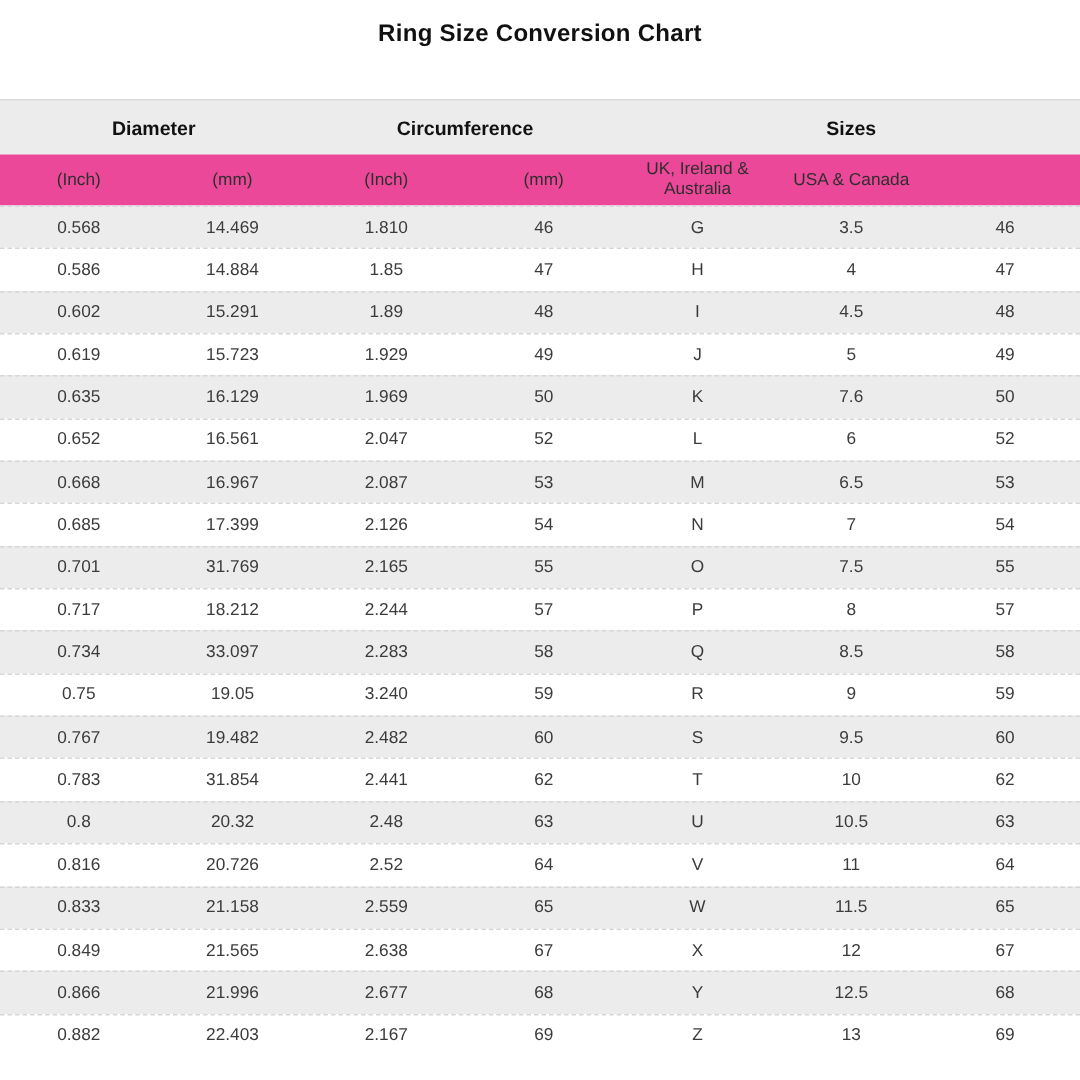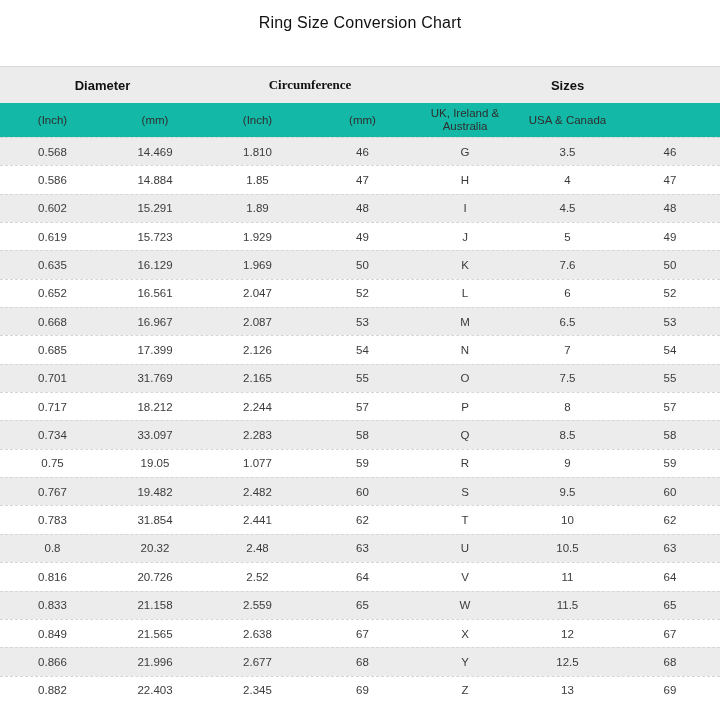--- a/index.html
+++ b/index.html
@@ -18,21 +18,21 @@
     --text: #3b3b3b;
     --heading: #111111;
   }
   .page-title {
     margin: 0;
     padding-top: 13px;
     height: 19px;
     line-height: 19px;
     text-align: center;
     font-size: 16px;
-    font-weight: normal;
+    font-weight: bold;
     color: var(--heading);
     letter-spacing: 0.2px;
   }
   .table {
     margin-top: 34px;
     width: 668px;
   }
   .grid-row {
     display: grid;
     grid-template-columns: 105px 100px 105px 105px 100px 105px 100px;
@@ -47,21 +47,21 @@
   }
   .gcell {
     text-align: center;
     font-weight: bold;
     font-size: 13px;
     color: var(--heading);
   }
   .sub-row {
     height: 34px;
     align-items: center;
-    background: #14b8a6;
+    background: #ec4899;
   }
   .scell {
     text-align: center;
     font-size: 11.5px;
     line-height: 13px;
     color: #2e2e2e;
     padding: 0 6px;
   }
   .trow {
     height: 28.35px;
@@ -78,21 +78,21 @@
   }
 </style>
 </head>
 <body>
 
 <h1 class="page-title">Ring Size Conversion Chart</h1>
 
 <div class="table">
   <div class="grid-row group-row">
       <div class="gcell" style="grid-column: span 2;">Diameter</div>
-      <div class="gcell" style="grid-column: span 2; font-family: Liberation Serif, serif;">Circumference</div>
+      <div class="gcell" style="grid-column: span 2;">Circumference</div>
       <div class="gcell" style="grid-column: span 3;">Sizes</div>
     </div>
   <div class="grid-row sub-row">
       <div class="scell">(Inch)</div>
       <div class="scell">(mm)</div>
       <div class="scell">(Inch)</div>
       <div class="scell">(mm)</div>
       <div class="scell">UK, Ireland &amp; Australia</div>
       <div class="scell">USA &amp; Canada</div>
     </div>
@@ -192,21 +192,21 @@
         <div class="tcell">33.097</div>
         <div class="tcell">2.283</div>
         <div class="tcell">58</div>
         <div class="tcell">Q</div>
         <div class="tcell">8.5</div>
         <div class="tcell">58</div>
       </div>
       <div class="grid-row trow">
         <div class="tcell">0.75</div>
         <div class="tcell">19.05</div>
-        <div class="tcell">1.077</div>
+        <div class="tcell">3.240</div>
         <div class="tcell">59</div>
         <div class="tcell">R</div>
         <div class="tcell">9</div>
         <div class="tcell">59</div>
       </div>
       <div class="grid-row trow">
         <div class="tcell">0.767</div>
         <div class="tcell">19.482</div>
         <div class="tcell">2.482</div>
         <div class="tcell">60</div>
@@ -264,20 +264,20 @@
         <div class="tcell">21.996</div>
         <div class="tcell">2.677</div>
         <div class="tcell">68</div>
         <div class="tcell">Y</div>
         <div class="tcell">12.5</div>
         <div class="tcell">68</div>
       </div>
       <div class="grid-row trow">
         <div class="tcell">0.882</div>
         <div class="tcell">22.403</div>
-        <div class="tcell">2.345</div>
+        <div class="tcell">2.167</div>
         <div class="tcell">69</div>
         <div class="tcell">Z</div>
         <div class="tcell">13</div>
         <div class="tcell">69</div>
       </div>
     </div>
 </div>
 
 </body></html>

